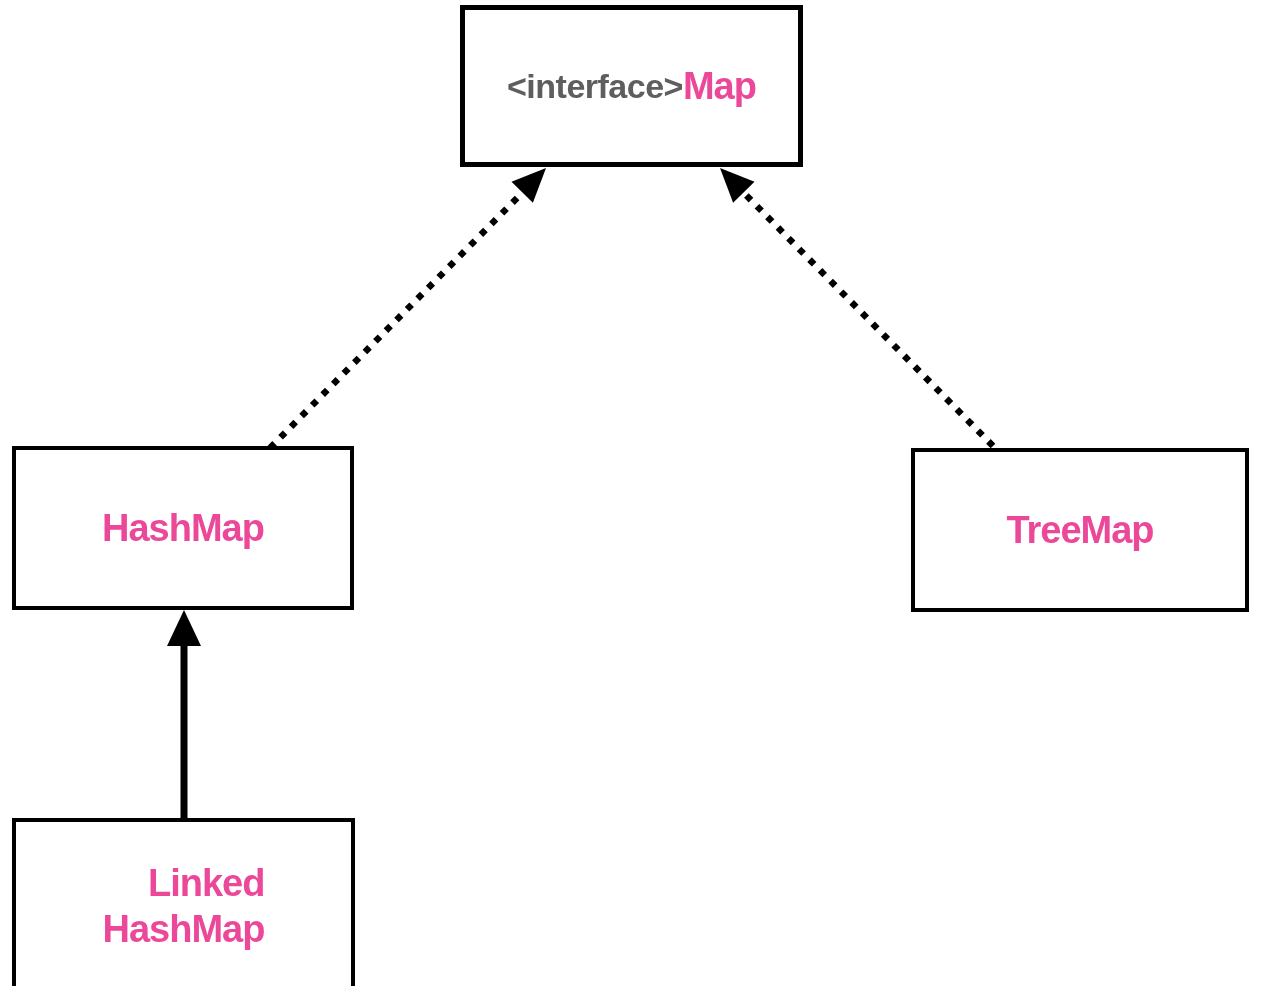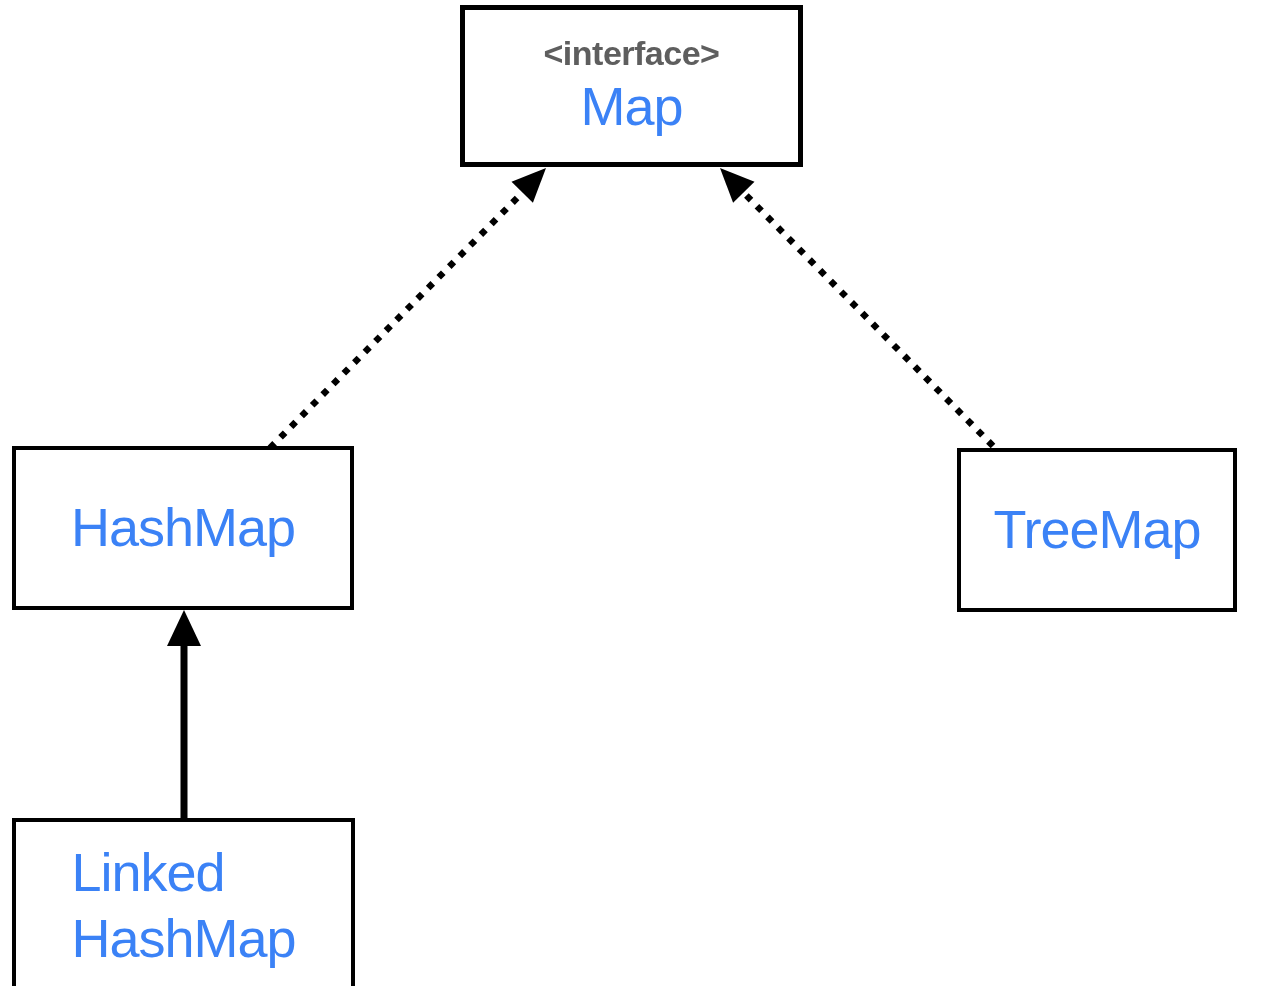--- a/index.html
+++ b/index.html
@@ -21,47 +21,47 @@
     top: 0;
     width: 1266px;
     height: 986px;
   }
   .node {
     position: absolute;
     box-sizing: border-box;
     background: #ffffff;
     border: 4px solid #000000;
     display: flex;
-    flex-direction: column;
+    flex-direction: row;
     align-items: center;
     justify-content: center;
-    text-align: left;
+    text-align: right;
   }
   .node.interface-node {
     border-width: 5px;
   }
   .node .stereotype {
     font-size: 34px;
     font-weight: bold;
     color: #5e5e5e;
     line-height: 1.25;
     letter-spacing: -0.5px;
   }
   .node .label {
-    font-size: 54px;
-    font-weight: normal;
-    color: #3b82f6;
+    font-size: 38px;
+    font-weight: bold;
+    color: #ec4899;
     line-height: 1.22;
     white-space: pre-line;
     letter-spacing: -1px;
   }
   
   #node-map           { left: 460px; top: 5px;   width: 343px; height: 162px; }
   #node-hashmap       { left: 12px;  top: 446px; width: 342px; height: 164px; }
-  #node-treemap       { left: 911px; top: 448px; width: 280px; height: 164px; margin-left: 46px; }
+  #node-treemap       { left: 911px; top: 448px; width: 338px; height: 164px; }
   #node-linkedhashmap { left: 12px;  top: 818px; width: 343px; height: 176px; }
 </style>
 </head>
 <body>
 
 <div class="canvas">
 
   <svg class="edges-layer" width="1266" height="986" viewBox="0 0 1266 986" xmlns="http://www.w3.org/2000/svg">
 
     <g>

